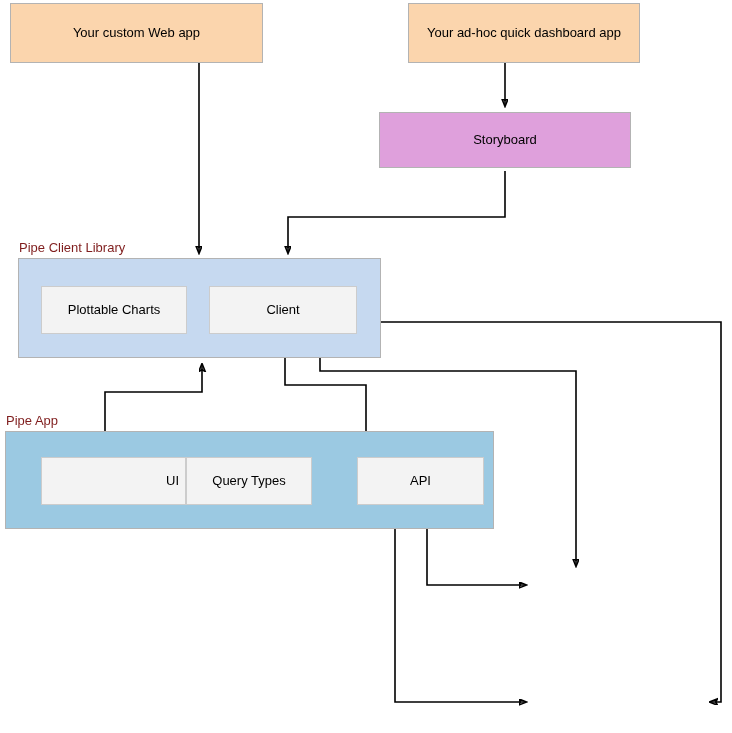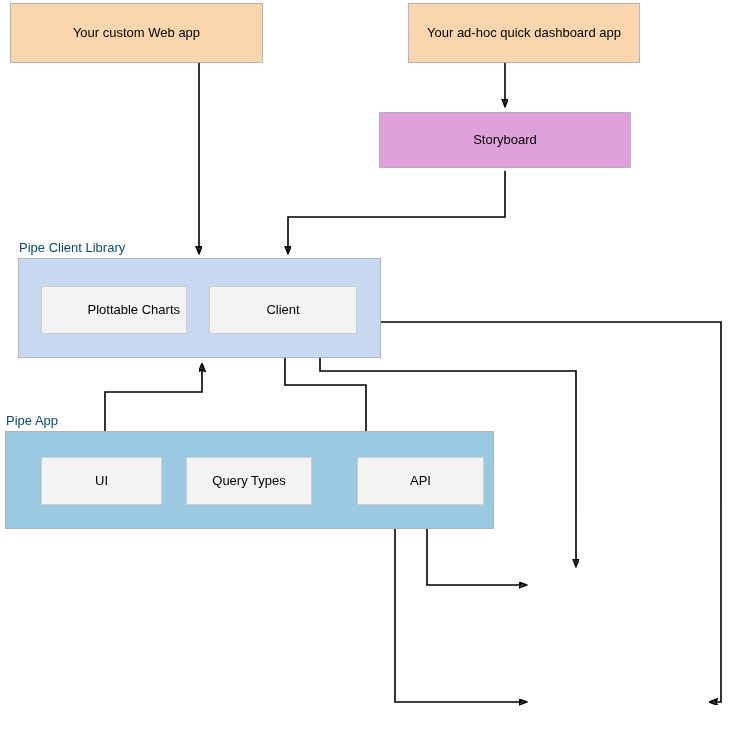--- a/index.html
+++ b/index.html
@@ -34,21 +34,21 @@
   .green  { background: #cfe7c4; }
   .container-lib { background: #c6d9f0; border: 1px solid #b3b3b3; }
   .container-app { background: #9bc9e2; border: 1px solid #b3b3b3; }
   .inner-box {
     background: #f3f3f3;
     border: 1px solid #cccccc;
   }
   .group-label {
     position: absolute;
     font-size: 13px;
-    color: #0c4a6e;
+    color: #7f1d1d;
     background: transparent;
     white-space: nowrap;
   }
   svg.edges {
     position: absolute;
     left: 0;
     top: 0;
     width: 732px;
     height: 733px;
     pointer-events: none;
@@ -99,33 +99,33 @@
   </div>
 
   <div class="node purple" style="left:379px; top:112px; width:252px; height:56px;">
     <span>Storyboard</span>
   </div>
 
   <div class="group-label" style="left:19px; top:240px;">Pipe Client Library</div>
 
   <div class="container-lib" style="position:absolute; left:18px; top:258px; width:363px; height:100px;"></div>
 
-  <div class="node inner-box" style="left:41px; top:286px; width:146px; height:48px;justify-content:flex-end;">
+  <div class="node inner-box" style="left:41px; top:286px; width:146px; height:48px;">
     <span>Plottable Charts</span>
   </div>
 
   <div class="node inner-box" style="left:209px; top:286px; width:148px; height:48px;">
     <span>Client</span>
   </div>
 
   <div class="group-label" style="left:6px; top:413px;">Pipe App</div>
 
   <div class="container-app" style="position:absolute; left:5px; top:431px; width:489px; height:98px;"></div>
 
-  <div class="node inner-box" style="left:41px; top:457px; width:121px; height:48px;">
+  <div class="node inner-box" style="left:41px; top:457px; width:145px; height:48px;justify-content:flex-end;">
     <span>UI</span>
   </div>
 
   <div class="node inner-box" style="left:186px; top:457px; width:126px; height:48px;">
     <span>Query Types</span>
   </div>
 
   <div class="node inner-box" style="left:332px; top:457px; width:127px; height:48px;margin-left:25px;">
     <span>API</span>
   </div>

